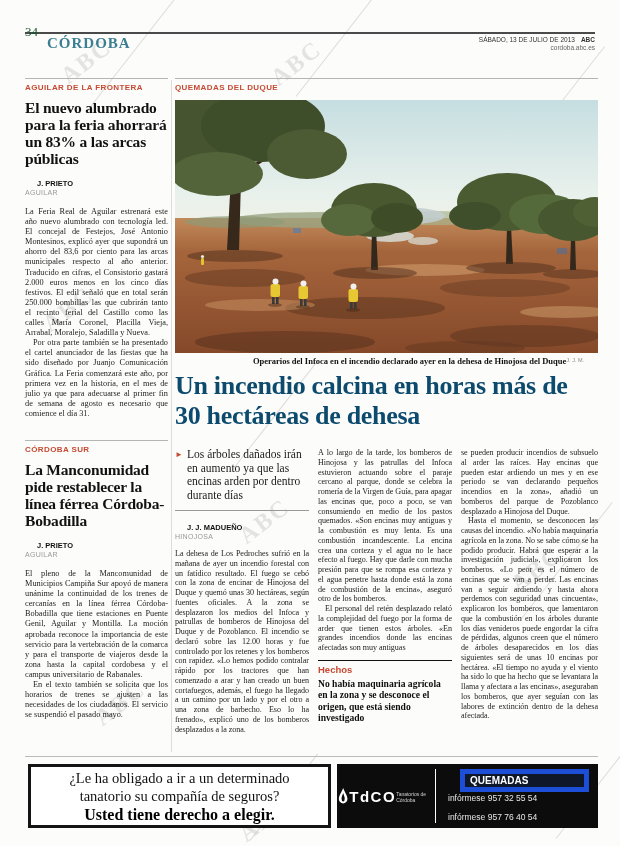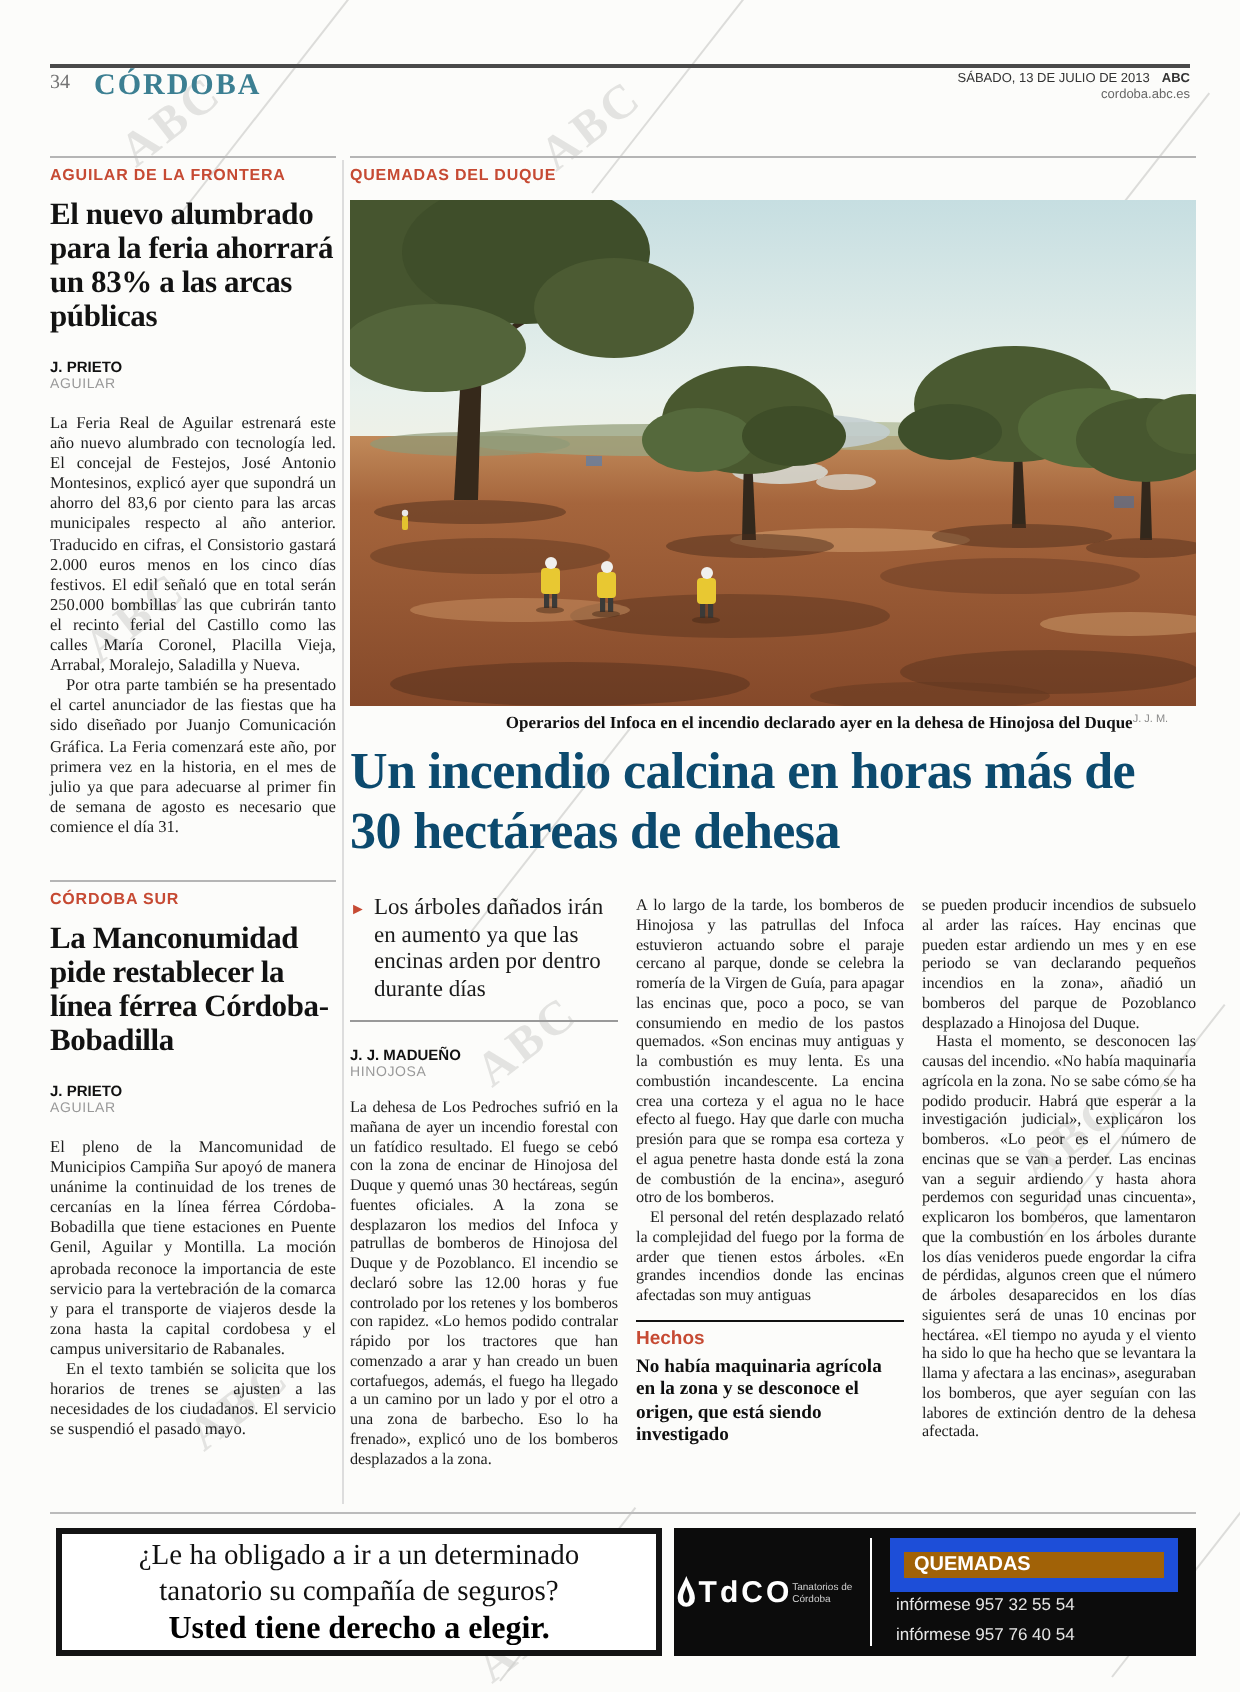--- a/index.html
+++ b/index.html
@@ -4,39 +4,39 @@
 <style>
   * { margin:0; padding:0; box-sizing:border-box; }
   html,body { background:#e8e8e4; }
   .page {
     position:relative; width:620px; height:846px; margin:0 auto;
     background:#fcfcfa; overflow:hidden; color:#1c1c1c;
     font-family:"Liberation Serif","DejaVu Serif",serif;
   }
   
   .header-rule { position:absolute; left:25px; top:32px; width:570px; height:2px; background:#4a4a4a; }
-  .page-number { position:absolute; left:25px; top:36px; font-size:10px; color:#737373; }
+  .page-number { position:absolute; left:25px; top:24px; font-size:13px; color:#14532d; }
   .section-name { position:absolute; left:47px; top:35px; font-size:15px; font-weight:bold; letter-spacing:1px; color:#3c7f92; }
   .header-right { position:absolute; right:25px; top:36px; text-align:right;
     font-family:"Liberation Sans","DejaVu Sans",sans-serif; font-size:6.5px; line-height:8px; color:#333; }
   .header-right .brand { font-weight:bold; margin-left:6px; }
   .header-right .site { color:#666; }
   
   .col-rule-v { position:absolute; left:171px; top:80px; width:1px; height:672px; background:#ddd; }
   .content-end-rule { position:absolute; left:25px; top:756px; width:573px; height:1px; background:#bbb; }
   .kicker-rule { border-top:1px solid #b5b5b5; padding-top:4px; }
   .kicker { font-family:"Liberation Sans","DejaVu Sans",sans-serif; font-weight:bold;
     font-size:8px; letter-spacing:.4px; color:#c64a33; }
   
   .left-article { position:absolute; left:25px; width:143px; }
   .la1 { top:78px; }
   .la2 { top:440px; }
   .left-headline { margin-top:7px; font-weight:bold; font-size:15.5px; line-height:17px; color:#121212; letter-spacing:-.2px; }
   .byline { margin-top:12px; font-family:"Liberation Sans","DejaVu Sans",sans-serif; line-height:9px; }
-  .byline .name { font-weight:bold; font-size:7.5px; color:#111; }
+  .byline .name { font-weight:bold; font-size:7.5px; color:#111;margin-left:12px; }
   .byline .place { font-size:7px; color:#999; letter-spacing:.3px; }
   .left-body { margin-top:10px; font-size:8.3px; line-height:10.1px; text-align:justify; color:#1d1d1d; }
   .left-body p.indent { text-indent:8px; }
   
   .main-kicker-block { position:absolute; left:175px; top:78px; width:423px; }
   .photo-frame { position:absolute; left:175px; top:100px; width:423px; height:253px; overflow:hidden; }
   .caption-row { position:absolute; left:175px; top:356px; width:423px; display:flex; justify-content:center; align-items:flex-start;margin-left:32px; }
   .caption { font-weight:bold; font-size:8.5px; color:#111; }
   .credit { font-family:"Liberation Sans","DejaVu Sans",sans-serif; font-size:5.5px; color:#888; padding-top:1px; }
   .main-headline { position:absolute; left:175px; top:371px; width:423px;
@@ -58,22 +58,22 @@
   .ad-box { position:absolute; left:28px; top:764px; width:303px; height:64px;
     border:3px solid #141414; background:#fff; text-align:center; padding-top:3px; }
   .ad-line { font-size:14.5px; line-height:17.5px; color:#111; }
   .ad-line-bold { font-size:16px; line-height:19px; font-weight:bold; color:#000; }
   .ad-black { position:absolute; left:337px; top:764px; width:261px; height:64px; background:#0c0c0c; display:flex; }
   .ad-logo-area { width:98px; display:flex; align-items:center; justify-content:center; }
   .ad-logo-word { font-family:"Liberation Sans","DejaVu Sans",sans-serif; font-weight:bold; font-size:15px; letter-spacing:1.5px; color:#fff; margin-top:1px; }
   .ad-logo-sub { font-family:"Liberation Sans","DejaVu Sans",sans-serif; font-size:5px; color:#cfcfcf; margin-top:1px; }
   .ad-divider { width:1px; background:#fff; margin:5px 0; }
   .ad-blocks { flex:1; padding:5px 9px 4px 9px; display:flex; flex-direction:column; justify-content:space-between; }
-  .ad-block-header { border:7px solid #1d4ed8; background:#a16207; color:#fff; padding:0 5px;
-    font-family:"Liberation Sans","DejaVu Sans",sans-serif; font-weight:bold; font-size:10px; line-height:13px; }
+  .ad-block-header { border:5px solid #1d4ed8; background:#0f172a; color:#fff; padding:0 5px;
+    font-family:"Liberation Sans","DejaVu Sans",sans-serif; font-weight:bold; font-size:10px; line-height:13px;margin-left:15px; }
   .ad-block-info { font-family:"Liberation Sans","DejaVu Sans",sans-serif; font-size:8.5px; color:#e6e6e6; padding:1px 0 2px 3px; }
   
   .wm { position:absolute; font-weight:bold; font-size:24px; letter-spacing:2px; color:#d0d0cd;
     opacity:.55; transform:rotate(-38deg); pointer-events:none; }
   .wm-line { position:absolute; height:1px; background:#cfcfcc; opacity:.7; transform-origin:left center; pointer-events:none; }
 </style>
 </head>
 <body>
 
 <div class="page">

